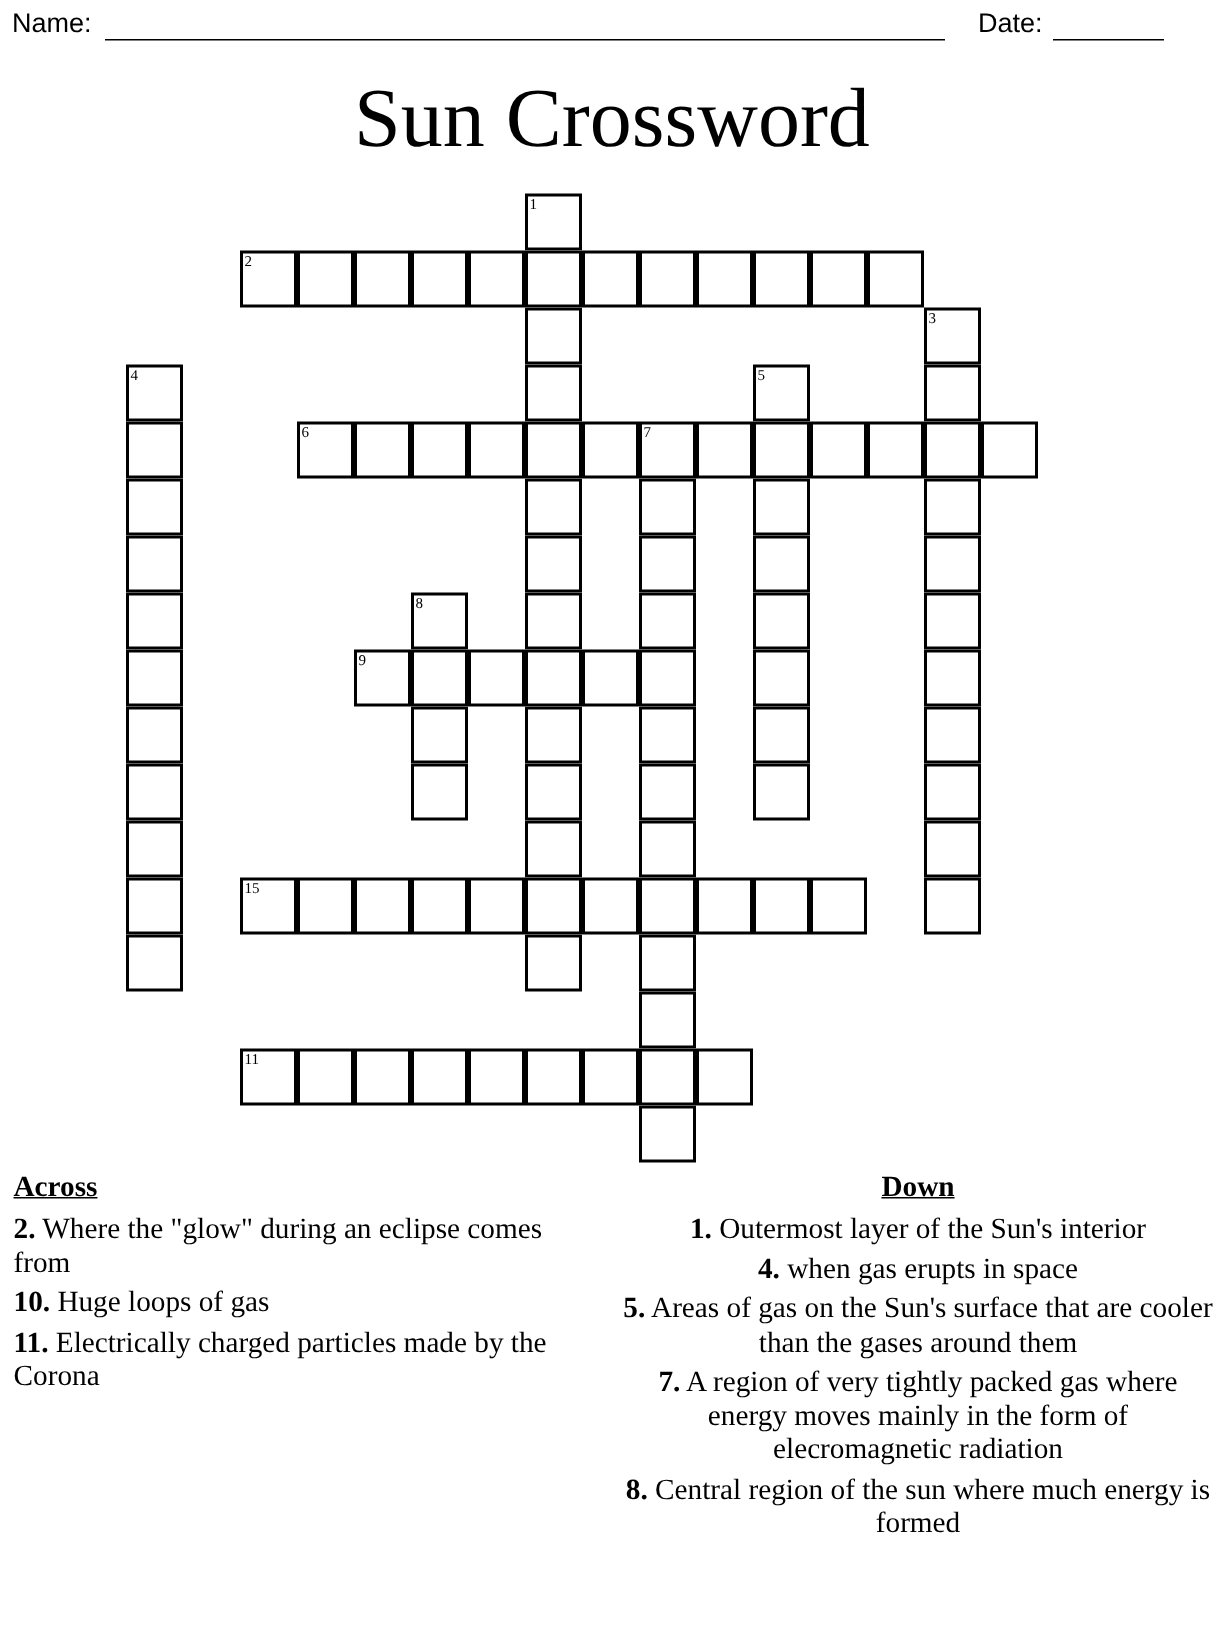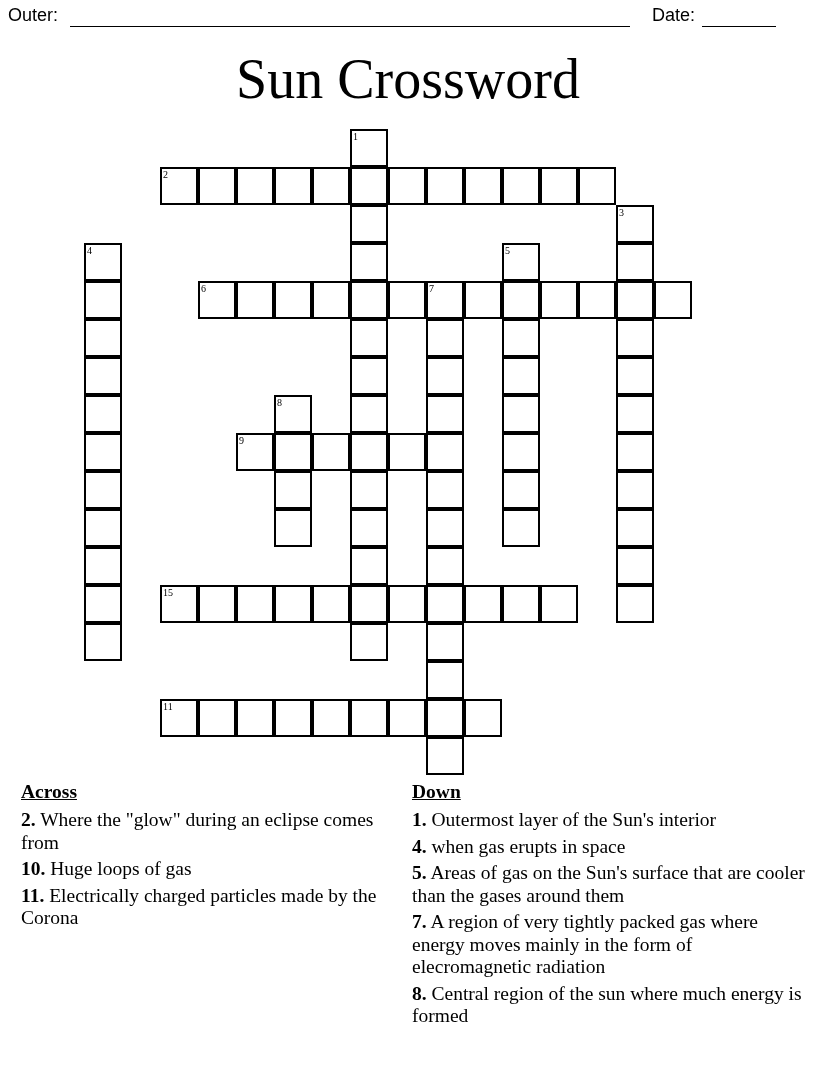--- a/index.html
+++ b/index.html
@@ -12,31 +12,31 @@
   .date-line { position: absolute; left: 694px; top: 0; width: 74px; height: 21px; border-bottom: 1.5px solid #000; }
   .title { position: absolute; top: 44px; left: 0; width: 816px; text-align: center;
     font-family: "Liberation Serif", serif; font-size: 56px; line-height: 70px; }
   .grid { position: absolute; left: 0; top: 0; width: 816px; height: 800px; }
   .cell { position: absolute; width: 38px; height: 38px; box-sizing: border-box;
     border: 2px solid #000; background: #fff; margin-left: -1px; margin-top: -1px; }
   .cell .num { position: absolute; left: 1px; top: 0px; font-family: "Liberation Serif", serif;
     font-size: 10px; line-height: 11px; }
   .clues { position: absolute; top: 780px; font-family: "Liberation Serif", serif;
     font-size: 19.5px; line-height: 22.5px; }
-  .clues.across { left: 21px; width: 385px; }
-  .clues.down { left: 412px; width: 400px; }
+  .clues.across { left: 9px; width: 385px; }
+  .clues.down { left: 412px; width: 400px; text-align: center; }
   .clues h3 { margin: 0 0 5px 0; font-size: 19.5px; font-weight: bold; text-decoration: underline; line-height: 24px; }
   .clue { margin-bottom: 4px; }
   .clue b { font-weight: bold; }
 </style>
 </head>
 <body>
 
 <div class="header-row">
-  <span class="name-label">Outer:</span>
+  <span class="name-label">Name:</span>
   <div class="name-line"></div>
   <span class="date-label">Date:</span>
   <div class="date-line"></div>
 </div>
 
 <div class="title">Sun Crossword</div>
 
 <div class="grid" id="grid">
     <div class="cell" style="left: 351px; top: 130px;">
       <span class="num">1</span>

